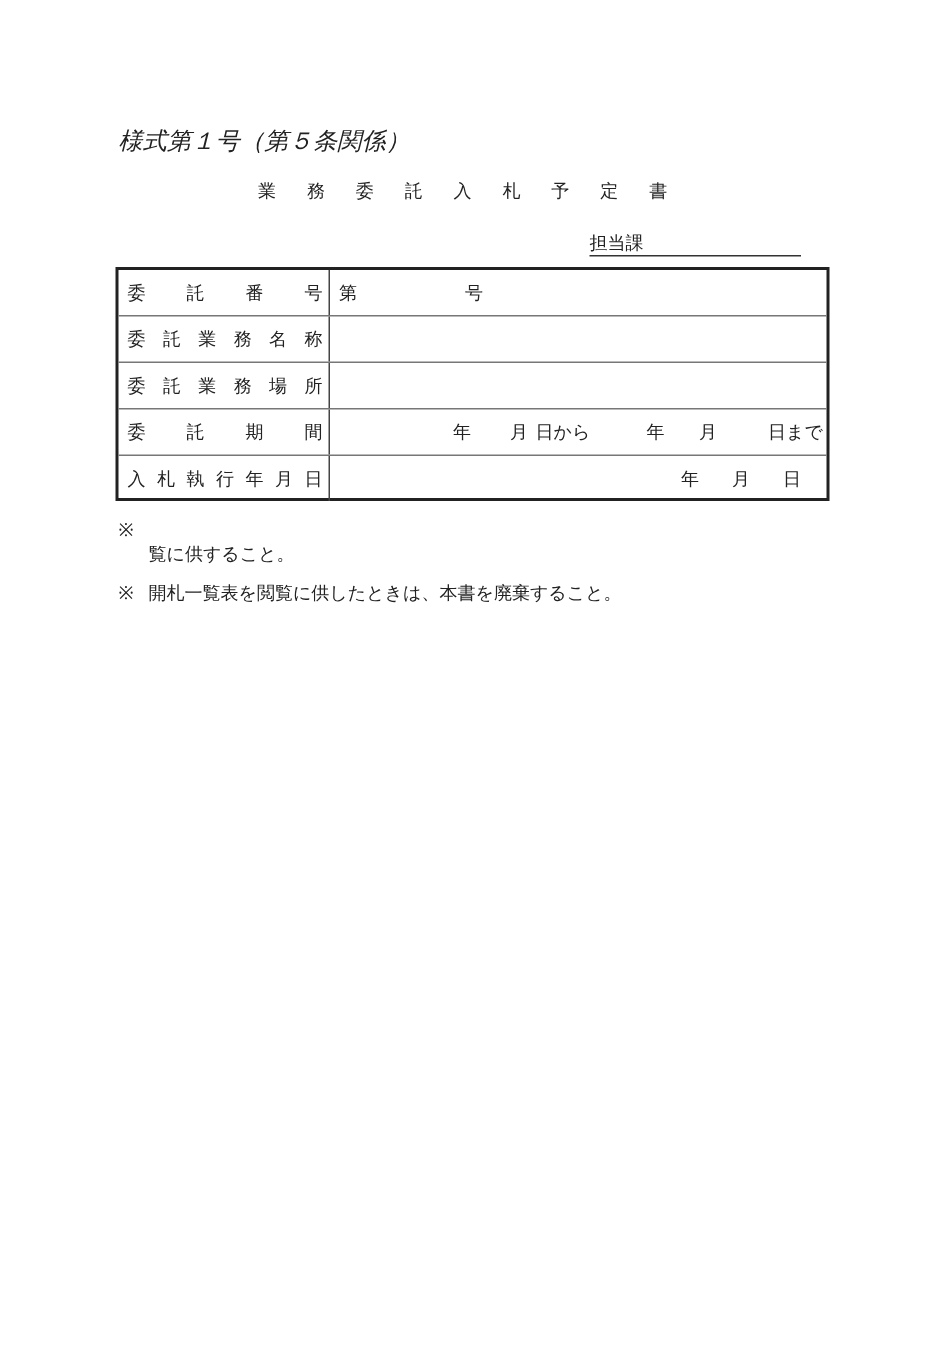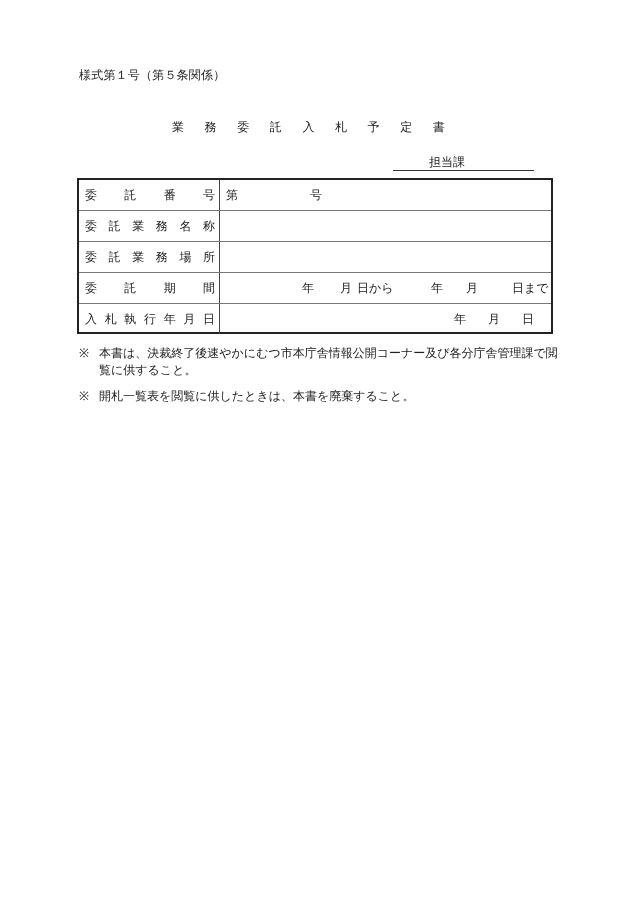--- a/index.html
+++ b/index.html
@@ -11,23 +11,24 @@
       width: 630px;
       height: 903px;
       position: relative;
       font-family: "DejaVu Serif", "Liberation Serif", serif;
       color: #222222;
       overflow: hidden;
     }
     .form-number {
       position: absolute;
       left: 79px;
-      top: 67px;
-      font-size: 12px;
+      top: 84px;
+      font-size: 16px;
       letter-spacing: 0.2px;
+      font-style: italic;
     }
     .doc-title {
       position: absolute;
       left: 172px;
       top: 119px;
       font-size: 12px;
       display: flex;
       gap: 0;
     }
     .doc-title span {
@@ -39,21 +40,20 @@
       left: 393px;
       top: 155px;
       width: 141px;
       font-size: 12px;
       border-bottom: 1px solid #333;
       line-height: 15px;
       height: 15px;
     }
     .dept .dept-label {
       display: inline-block;
-      margin-left: 36px;
     }
     .tbl {
       position: absolute;
       left: 77px;
       top: 178px;
       width: 476px;
       height: 156px;
       border: 2px solid #222;
       box-sizing: border-box;
     }
@@ -108,20 +108,21 @@
     }
     .note .text {
       flex: 1;
       margin-left: -4px;
       text-indent: 4px;
     }
     .note .text .cont {
       display: block;
       text-indent: 0;
       margin-left: 4px;
+      margin-top: 16px;
     }
   </style>
 </head>
 <body>
 
 <div>
 
   <div class="form-number">様式第１号（第５条関係）</div>
 
   <div class="doc-title">
@@ -217,21 +218,20 @@
         <span class="abs" style="left:302px;">日</span>
       </div>
     </div>
 
   </div>
 
   <div class="notes">
     <div class="note">
       <span class="mark">※</span>
       <span class="text">
-        <span>本書は、決裁終了後速やかにむつ市本庁舎情報公開コーナー及び各分庁舎管理課で閲</span>
         <span class="cont">覧に供すること。</span>
       </span>
     </div>
     <div class="note">
       <span class="mark">※</span>
       <span class="text">
         <span>開札一覧表を閲覧に供したときは、本書を廃棄すること。</span>
       </span>
     </div>
   </div>

